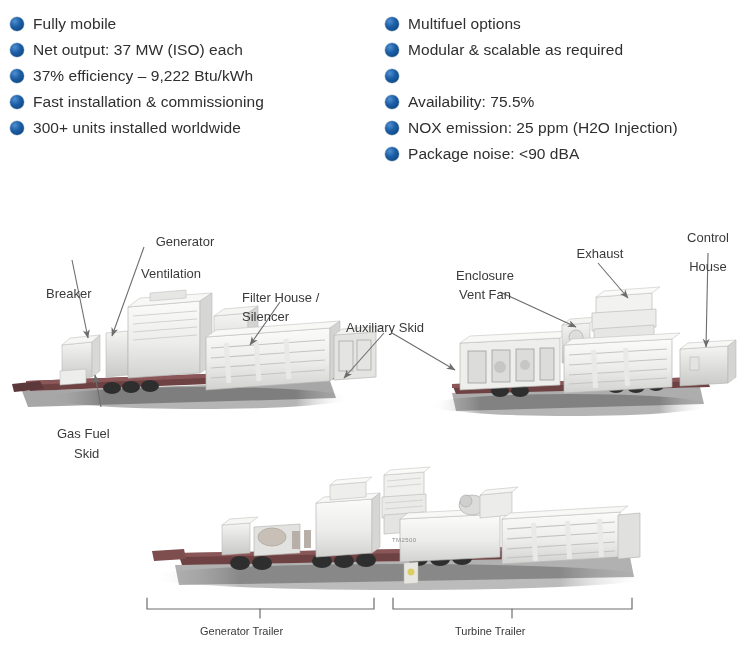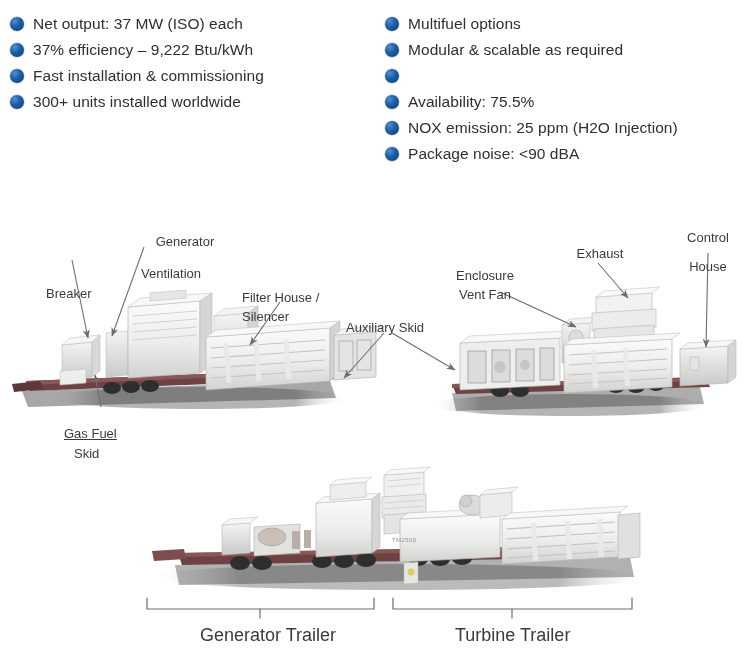--- a/index.html
+++ b/index.html
@@ -55,32 +55,36 @@
     font-size: 13px;
     line-height: 17px;
     color: #3a3a3a;
     white-space: pre;
     text-align: center;
   }
   .lbl.left-align { text-align: left; }
 
   .trailer-lbl {
     position: absolute;
-    font-size: 18px;
+    font-size: 11px;
     color: #3a3a3a;
     white-space: nowrap;
-    text-align: center;
+    text-align: left;
   }
 </style>
 </head>
 <body>
 
 <div id="page">
 
   <div class="bullet-col" id="col-left">
+    <div class="bullet-row">
+      <span class="bullet-dot"></span>
+      <span class="bullet-text">Fully mobile</span>
+    </div>
     <div class="bullet-row">
       <span class="bullet-dot"></span>
       <span class="bullet-text">Net output: 37 MW (ISO) each</span>
     </div>
     <div class="bullet-row">
       <span class="bullet-dot"></span>
       <span class="bullet-text">37% efficiency – 9,222 Btu/kWh</span>
     </div>
     <div class="bullet-row">
       <span class="bullet-dot"></span>
@@ -376,21 +380,21 @@
 
     <div class="lbl" style="left:130px; top:48px; width:110px;text-align:center;">Generator</div>
 
     <div class="lbl left-align" style="left:141px; top:80px;">Ventilation</div>
 
     <div class="lbl left-align" style="left:46px; top:100px;">Breaker</div>
 
     <div class="lbl left-align" style="left:242px; top:104px;">Filter House /</div>
     <div class="lbl left-align" style="left:242px; top:123px;">Silencer</div>
 
-    <div class="lbl left-align" style="left:64px; top:240px;text-decoration:underline;">Gas Fuel</div>
+    <div class="lbl left-align" style="left:57px; top:240px;">Gas Fuel</div>
     <div class="lbl left-align" style="left:74px; top:260px;">Skid</div>
 
     <div class="lbl left-align" style="left:346px; top:134px;">Auxiliary Skid</div>
 
     <div class="lbl" style="left:437px; top:82px; width:96px;">Enclosure</div>
     <div class="lbl" style="left:437px; top:101px; width:96px;">Vent Fan</div>
 
     <div class="lbl" style="left:565px; top:60px; width:70px;">Exhaust</div>
 
     <div class="lbl" style="left:672px; top:44px; width:72px;">Control</div>

